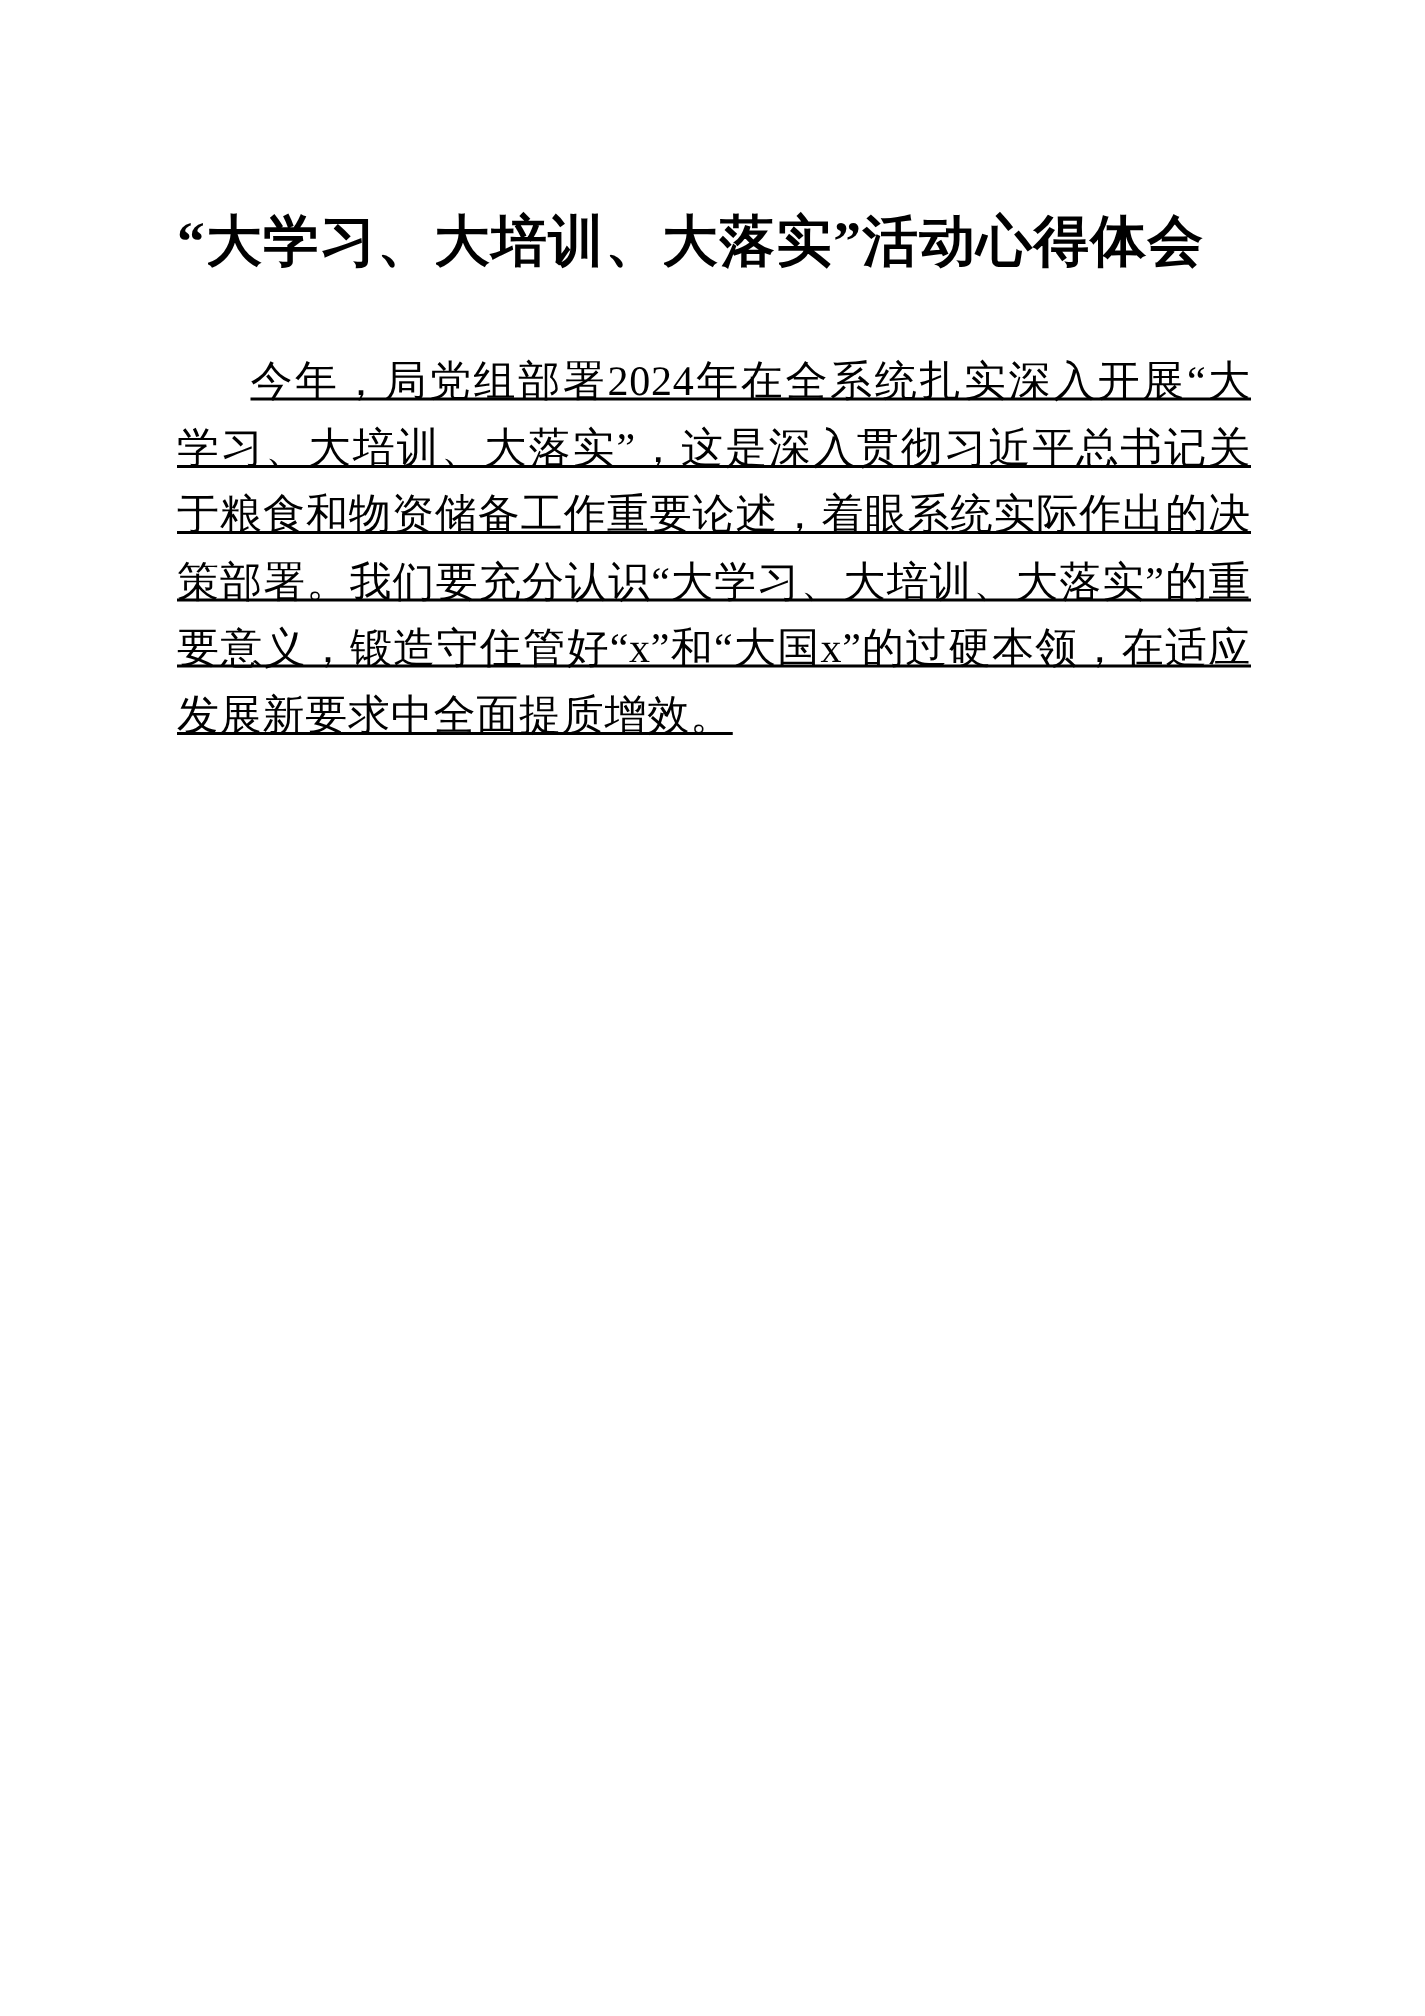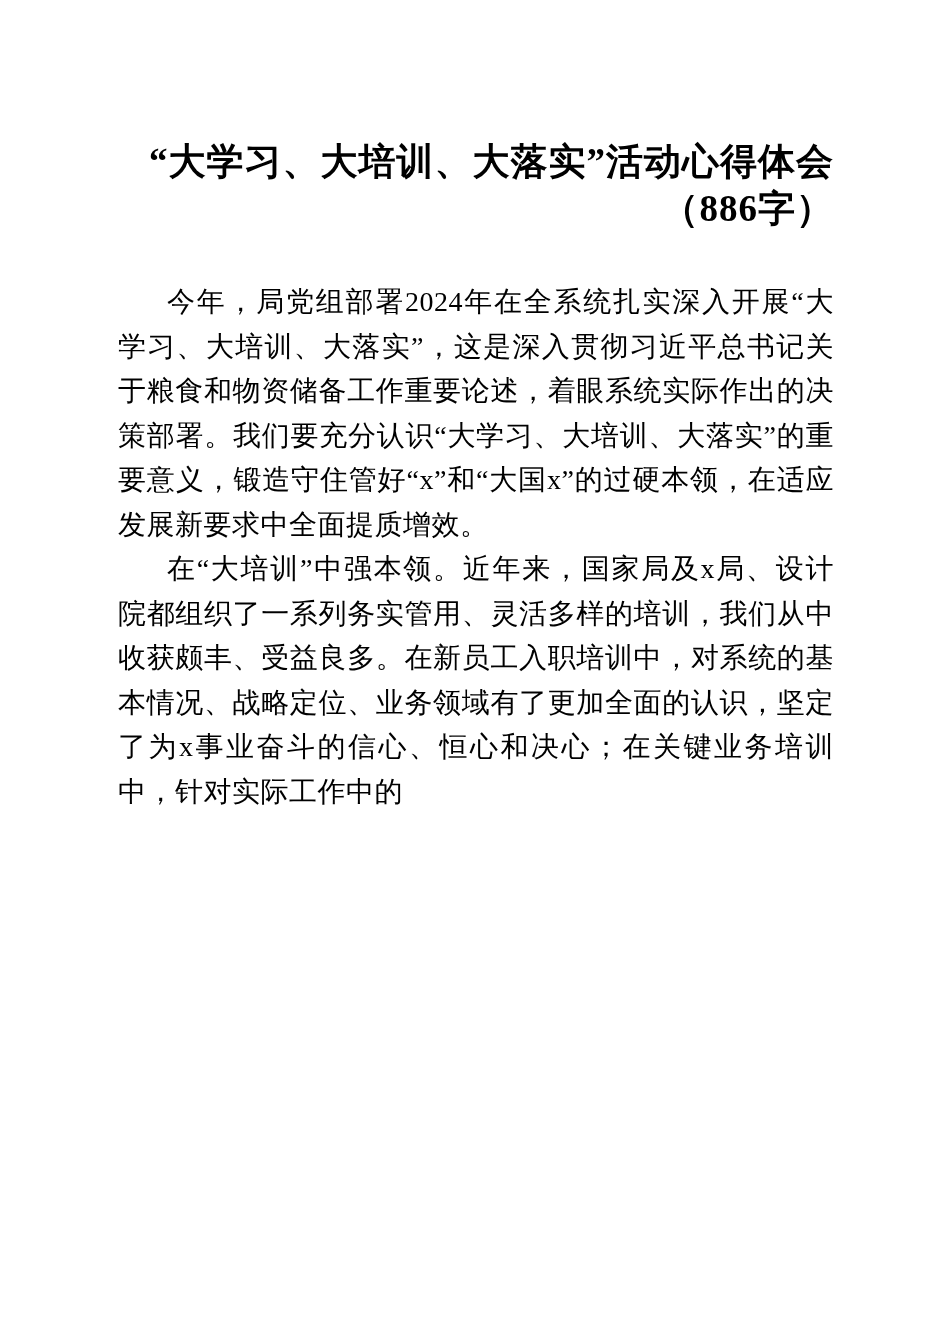--- a/index.html
+++ b/index.html
@@ -20,47 +20,46 @@
     padding: 138px 116px 0 118px;
     background: #ffffff;
     color: #000000;
     font-family: "Liberation Serif", "DejaVu Serif", serif;
   }
   .doc-title {
     margin: 0;
     font-size: 37px;
     font-weight: bold;
     line-height: 47px;
-    text-align: right;
+    text-align: left;
     letter-spacing: 1px;
     font-family: Liberation Serif, serif;
   }
   .title-line {
     display: block;
   }
   .doc-body {
     margin-top: 48px;
   }
   .doc-body p {
     margin: 0;
     font-size: 28px;
     line-height: 44.5px;
     text-align: justify;
     text-justify: inter-character;
     text-indent: 49px;
     letter-spacing: 0.5px;
     word-break: break-all;
+    text-decoration: underline;
   }
 </style>
 </head>
 <body>
 
 <div class="page">
   <h1 class="doc-title">
     <span class="title-line">“大学习、大培训、大落实”活动心得体会</span>
-    <span class="title-line">（886字）</span>
   </h1>
 
   <div class="doc-body">
     <p>今年，局党组部署2024年在全系统扎实深入开展“大学习、大培训、大落实”，这是深入贯彻习近平总书记关于粮食和物资储备工作重要论述，着眼系统实际作出的决策部署。我们要充分认识“大学习、大培训、大落实”的重要意义，锻造守住管好“x”和“大国x”的过硬本领，在适应发展新要求中全面提质增效。</p>
-    <p>在“大培训”中强本领。近年来，国家局及x局、设计院都组织了一系列务实管用、灵活多样的培训，我们从中收获颇丰、受益良多。在新员工入职培训中，对系统的基本情况、战略定位、业务领域有了更加全面的认识，坚定了为x事业奋斗的信心、恒心和决心；在关键业务培训中，针对实际工作中的</p>
   </div>
 </div>
 
 </body></html>

